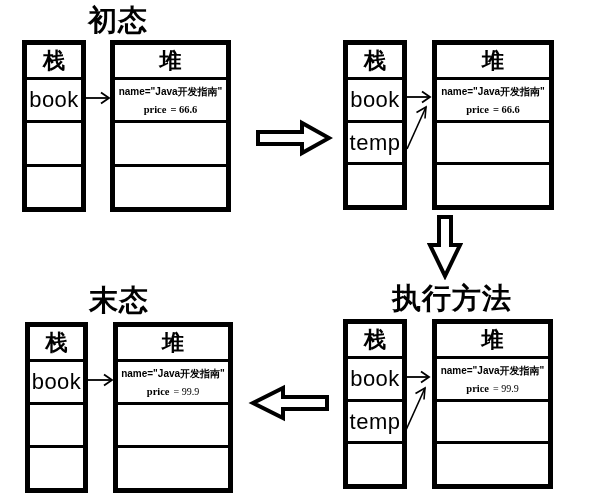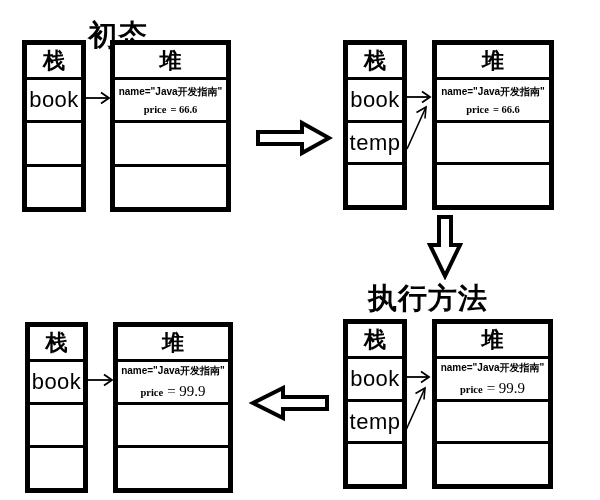--- a/index.html
+++ b/index.html
@@ -52,29 +52,29 @@
     flex-direction: column;
     justify-content: center;
     gap: 5px;
     font-size: 10px;
     font-weight: 700;
     white-space: nowrap;
   }
   .heapobj .nameline { font-size: 10px; }
   .heapobj .priceline { font-size: 10.5px; font-family: Liberation Serif, serif; }
   .heapobj .pvalue { margin-left: 4px; }
-  .price-regular .pvalue { font-weight: 400; font-size: 15px; }
+  .price-regular .pvalue { font-weight: 400; font-size: 10px; }
   .arr { position: absolute; display: block; }
 </style>
 </head>
 <body>
 
 <div class="canvas">
 
-  <div class="title" style="left:118px; top:20px;">初态</div>
+  <div class="title" style="left:118px; top:5px;">初态</div>
 
   <div class="memtable" style="left:22px; top:40px; width:64px; height:172px;">
     <div class="hdr">栈</div>
     <div class="cell stackcell">book</div>
     <div class="cell stackcell"></div>
     <div class="cell stackcell"></div>
   </div>
 
   <div class="memtable" style="left:110px; top:40px; width:121px; height:172px;">
     <div class="hdr">堆</div>
@@ -111,21 +111,21 @@
 
   <svg class="arr" style="left:405px; top:89px;" width="27" height="16" viewBox="0 0 27 16">
     <line x1="1" y1="8" x2="24" y2="8" stroke="#000" stroke-width="1.8"></line>
     <polyline points="17,2.5 25,8 17,13.5" fill="none" stroke="#000" stroke-width="1.8"></polyline>
   </svg>
   <svg class="arr" style="left:405px; top:103px;" width="26" height="48" viewBox="0 0 26 48">
     <line x1="2" y1="46" x2="21" y2="4" stroke="#000" stroke-width="1.6"></line>
     <polyline points="11.5,9.5 21,4 20,15.5" fill="none" stroke="#000" stroke-width="1.6"></polyline>
   </svg>
 
-  <div class="title" style="left:428px; top:283px;">执行方法</div>
+  <div class="title" style="left:452px; top:283px;">执行方法</div>
 
   <div class="memtable" style="left:343px; top:319px; width:64px; height:170px;">
     <div class="hdr">栈</div>
     <div class="cell stackcell">book</div>
     <div class="cell stackcell">temp</div>
     <div class="cell stackcell"></div>
   </div>
 
   <div class="memtable price-regular" style="left:432px; top:319px; width:121px; height:170px;">
     <div class="hdr">堆</div>
@@ -139,20 +139,21 @@
 
   <svg class="arr" style="left:404px; top:369px;" width="27" height="16" viewBox="0 0 27 16">
     <line x1="1" y1="8" x2="24" y2="8" stroke="#000" stroke-width="1.8"></line>
     <polyline points="17,2.5 25,8 17,13.5" fill="none" stroke="#000" stroke-width="1.8"></polyline>
   </svg>
   <svg class="arr" style="left:404px; top:384px;" width="26" height="48" viewBox="0 0 26 48">
     <line x1="2" y1="46" x2="21" y2="4" stroke="#000" stroke-width="1.6"></line>
     <polyline points="11.5,9.5 21,4 20,15.5" fill="none" stroke="#000" stroke-width="1.6"></polyline>
   </svg>
 
+  <div class="title" style="left:119px; top:285px;">末态</div>
 
   <div class="memtable" style="left:25px; top:322px; width:63px; height:171px;">
     <div class="hdr">栈</div>
     <div class="cell stackcell">book</div>
     <div class="cell stackcell"></div>
     <div class="cell stackcell"></div>
   </div>
 
   <div class="memtable price-regular" style="left:113px; top:322px; width:120px; height:171px;">
     <div class="hdr">堆</div>

